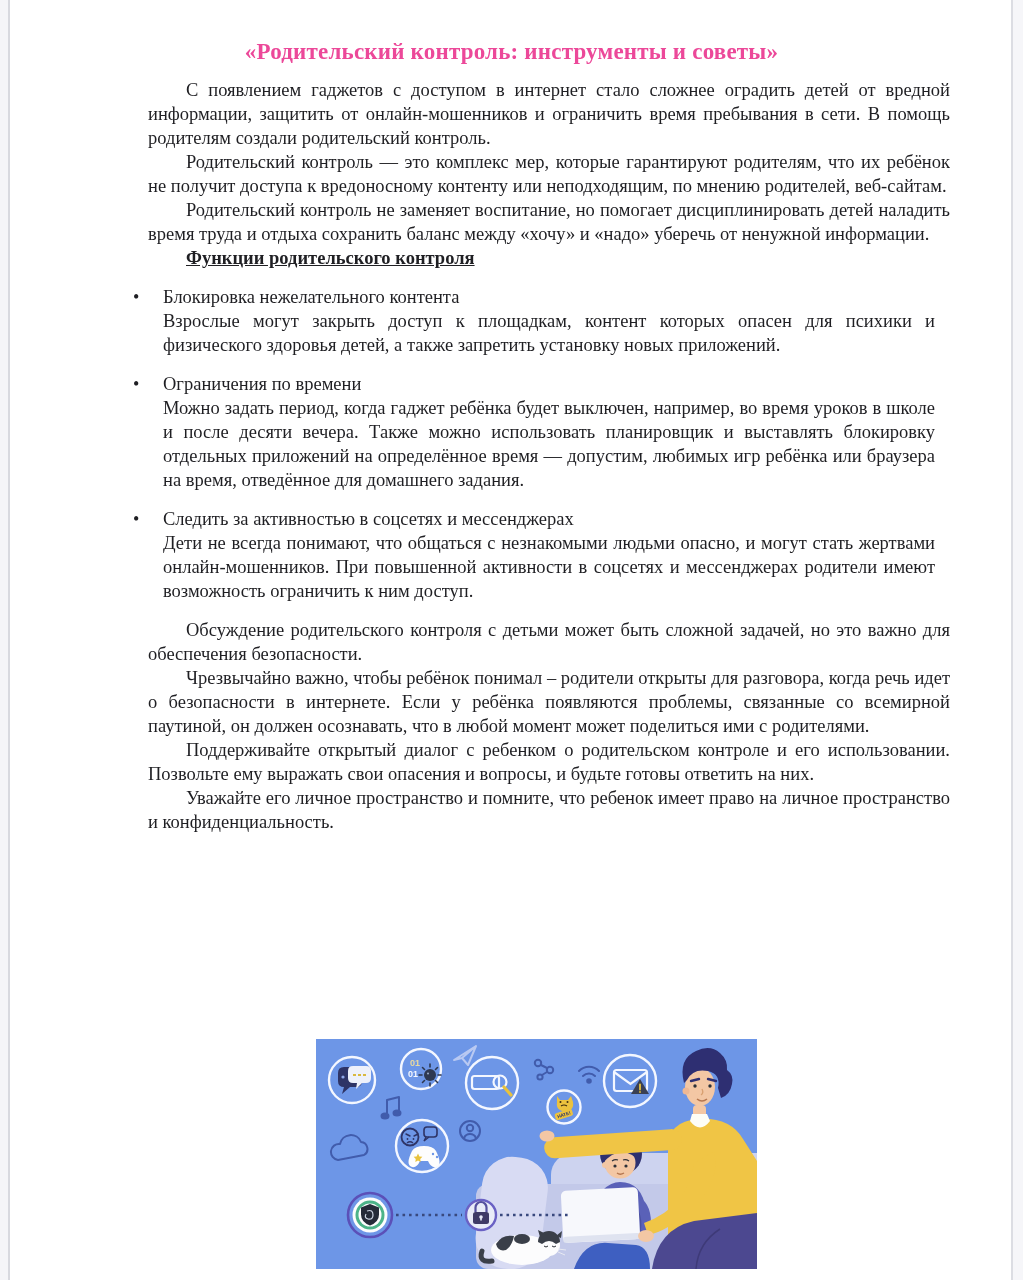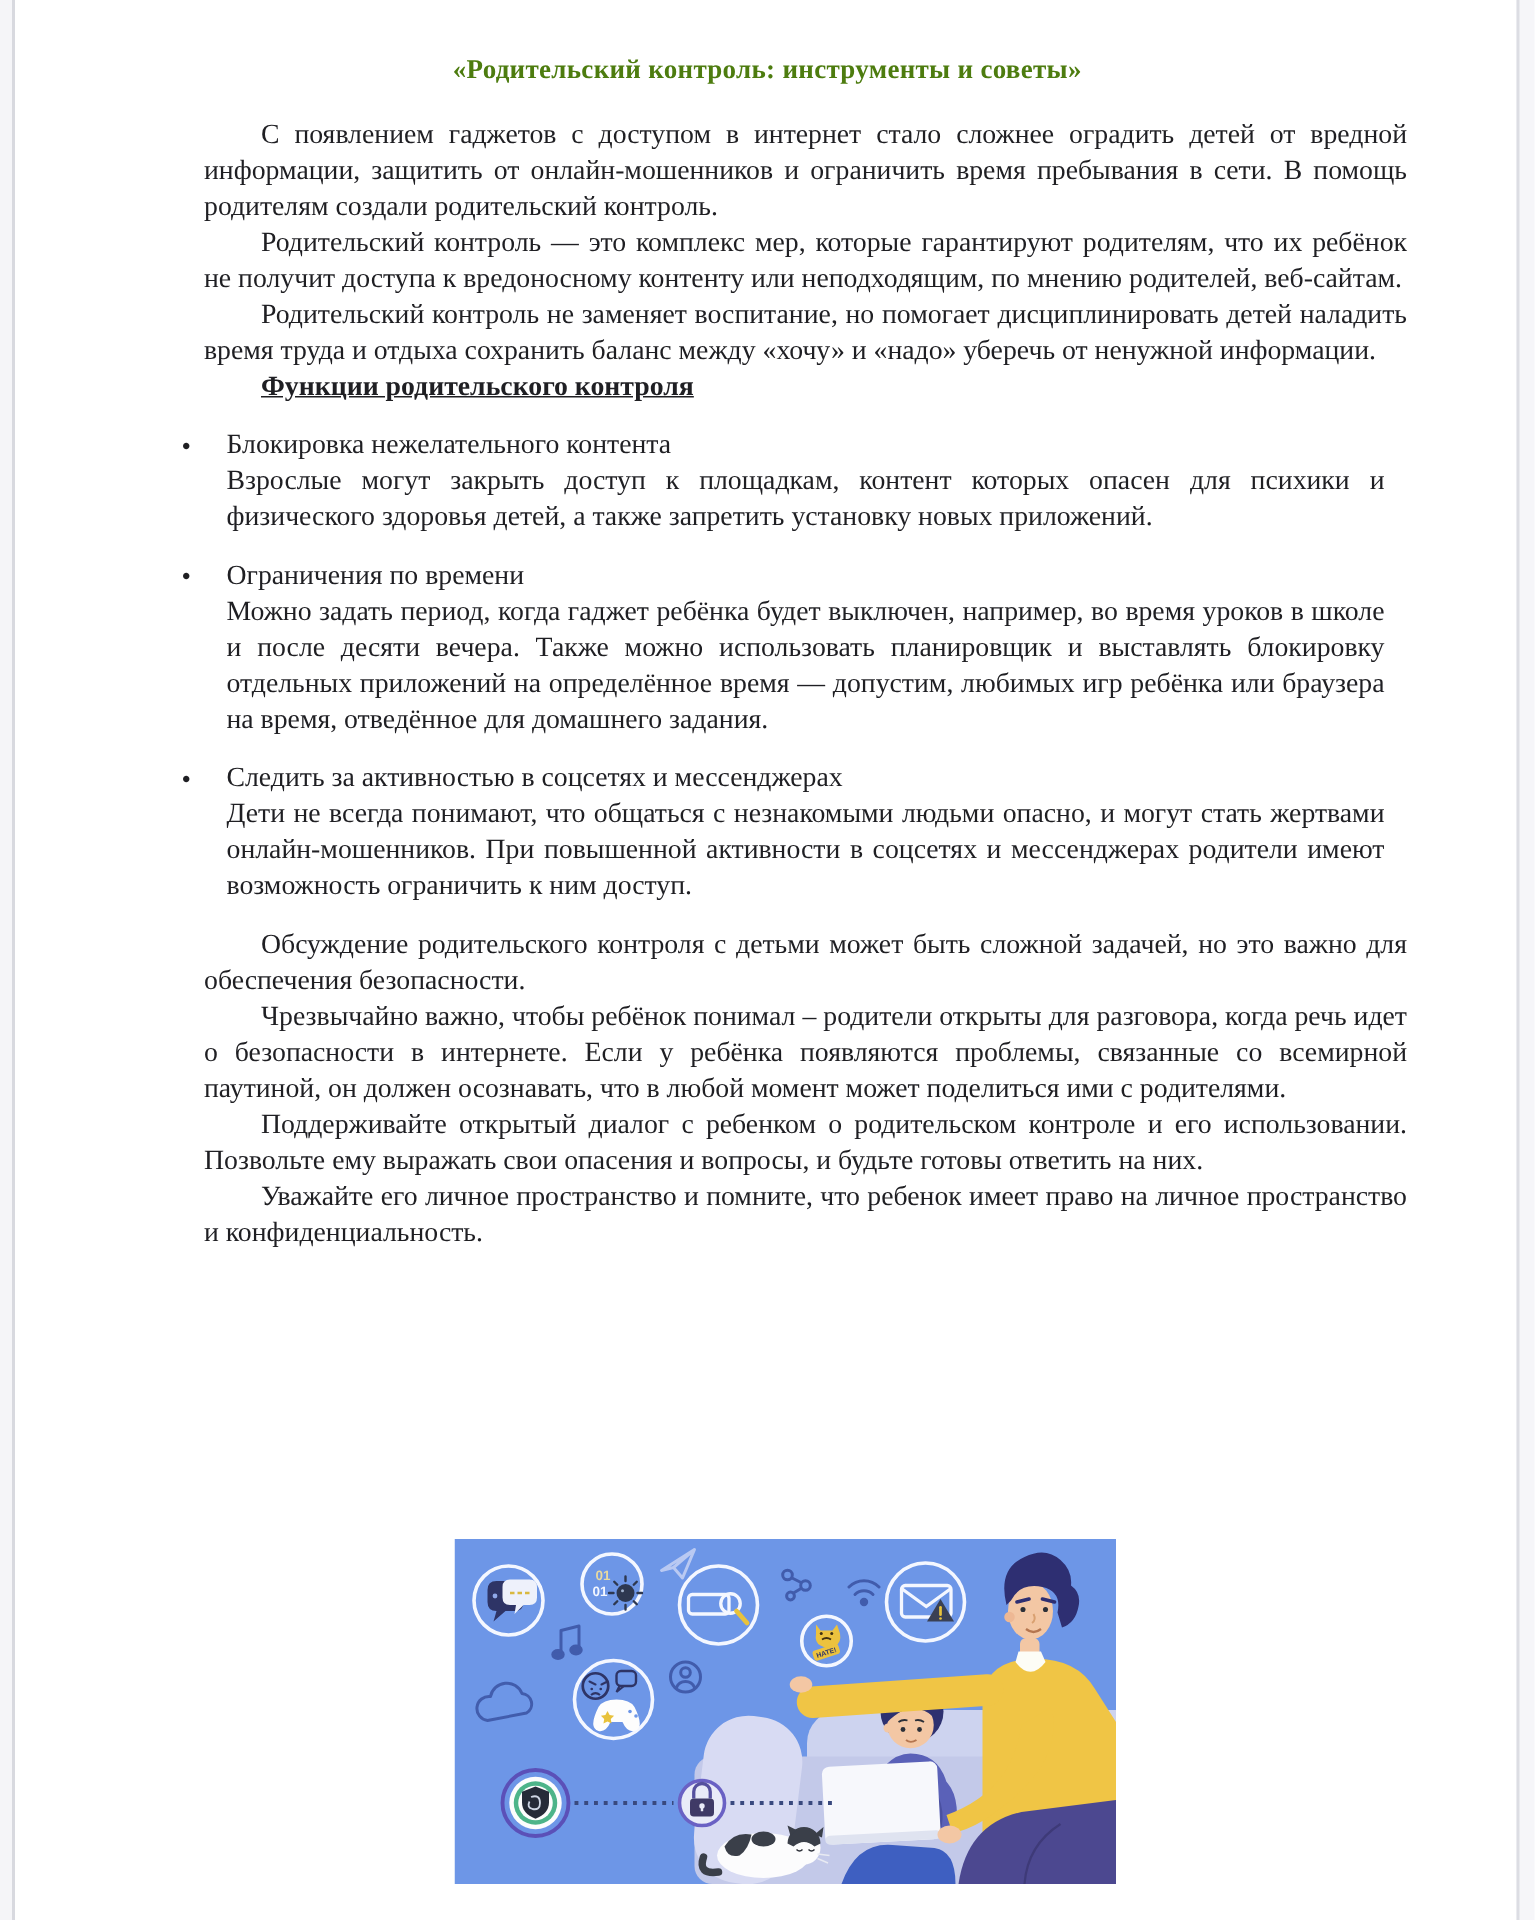--- a/index.html
+++ b/index.html
@@ -11,40 +11,40 @@
     font-family:"Liberation Serif", serif;
     color:#1f1f23;
   }
   
   .edge{position:absolute;top:0;height:100%;}
   .edge-left{left:0;width:8px;background:#f5f5f8;border-right:2px solid #d8d9df;}
   .edge-right{right:0;width:10px;background:#f6f6f9;border-left:2px solid #dcdde3;}
 
   .page-title{
     position:absolute;top:24px;left:40px;right:40px;
-    text-align:center;font-weight:bold;font-size:18px;letter-spacing:.2px;
-    color:#4d7c0f;
+    text-align:center;font-weight:bold;font-size:23px;letter-spacing:.2px;
+    color:#ec4899;
   }
   .content{
-    position:absolute;top:78px;left:136px;width:802px;
+    position:absolute;top:78px;left:148px;width:802px;
     font-size:18.5px;line-height:24px;text-align:justify;
   }
   .content p{margin:0;text-indent:38px;}
   .functions-heading{font-weight:bold;text-indent:0;text-align:left;text-decoration:underline;}
   ul.functions-list{margin:0;padding:0;list-style:none;}
   ul.functions-list li{position:relative;margin:15px;}
   ul.functions-list li::before{
     content:"•";position:absolute;left:-30px;top:0;
     font-size:18px;color:#1f1f23;
   }
   .bullet-title{display:block;text-align:left;}
   .bullet-text{display:block;text-align:justify;}
 
   figure.illustration{
-    position:absolute;left:299px;top:1022px;width:441px;height:230px;margin:4px;
+    position:absolute;left:299px;top:1022px;width:441px;height:230px;margin:17px;
   }
   figure.illustration svg{display:block;}
   .svg-label{font-family:"Liberation Sans", sans-serif;}
 </style>
 </head>
 <body>
 
 <div class="edge edge-left"></div>
 <div class="edge edge-right"></div>
 

